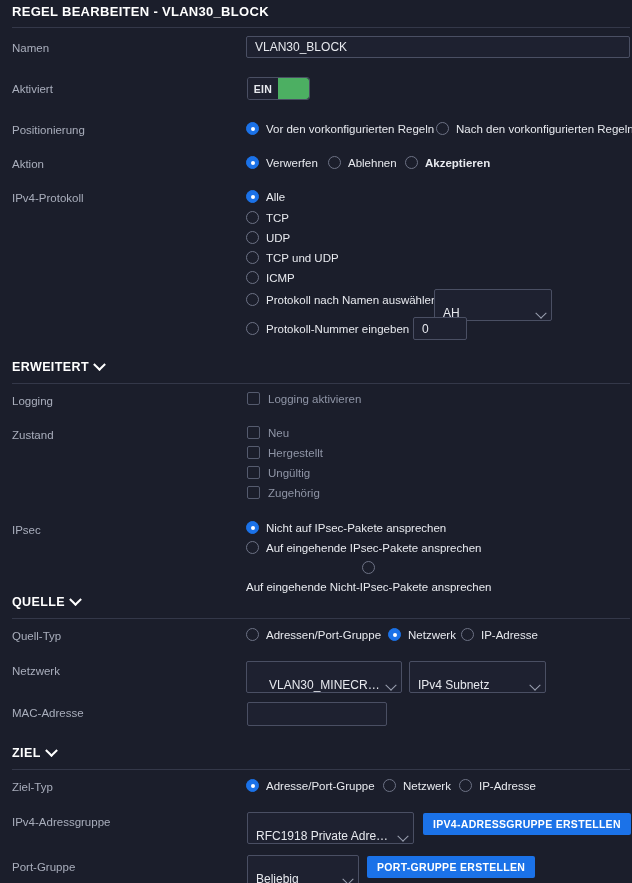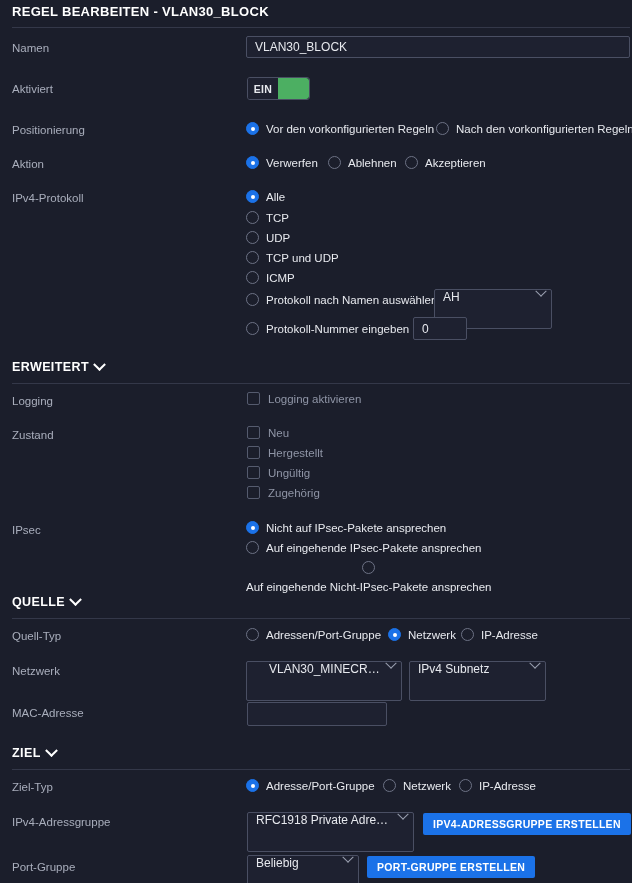--- a/index.html
+++ b/index.html
@@ -155,26 +155,26 @@
     width: 13px; height: 13px;
     border: 1px solid #555b6e;
     border-radius: 2px;
     background: transparent;
     flex: 0 0 auto;
   }
 
   
   .sel {
     position: absolute;
-    height: 40px;
+    height: 32px;
     background: #1e2130;
     border: 1px solid #4a4f63;
     border-radius: 2px;
     display: flex;
-    align-items: flex-start;
+    align-items: flex-end;
     padding: 0 6px 0 8px;
     font-size: 12px;
     color: #e7e9ee;
     white-space: nowrap;
     overflow: hidden;
   }
   .sel .sel-val { flex: 1 1 auto; overflow: hidden; text-overflow: ellipsis; }
   .sel .caret {
     width: 8px; height: 8px;
     border-right: 1.6px solid #9aa0b0;
@@ -233,21 +233,21 @@
 
   <div class="row-label" style="top:158px">Aktion</div>
   <div class="radio-opt" style="left:246px; top:156px;">
     <span class="rdo on"></span>
     <span>Verwerfen</span>
   </div>
   <div class="radio-opt" style="left:328px; top:156px;">
     <span class="rdo"></span>
     <span>Ablehnen</span>
   </div>
-  <div class="radio-opt" style="left:405px; top:156px;">
+  <div class="radio-opt" style="left:405px; top:156px;font-weight:bold;">
     <span class="rdo"></span>
     <span>Akzeptieren</span>
   </div>
 
   <div class="row-label" style="top:192px">IPv4-Protokoll</div>
 
   <div class="radio-opt" style="left:246px; top:190px;">
     <span class="rdo on"></span>
     <span>Alle</span>
   </div>

